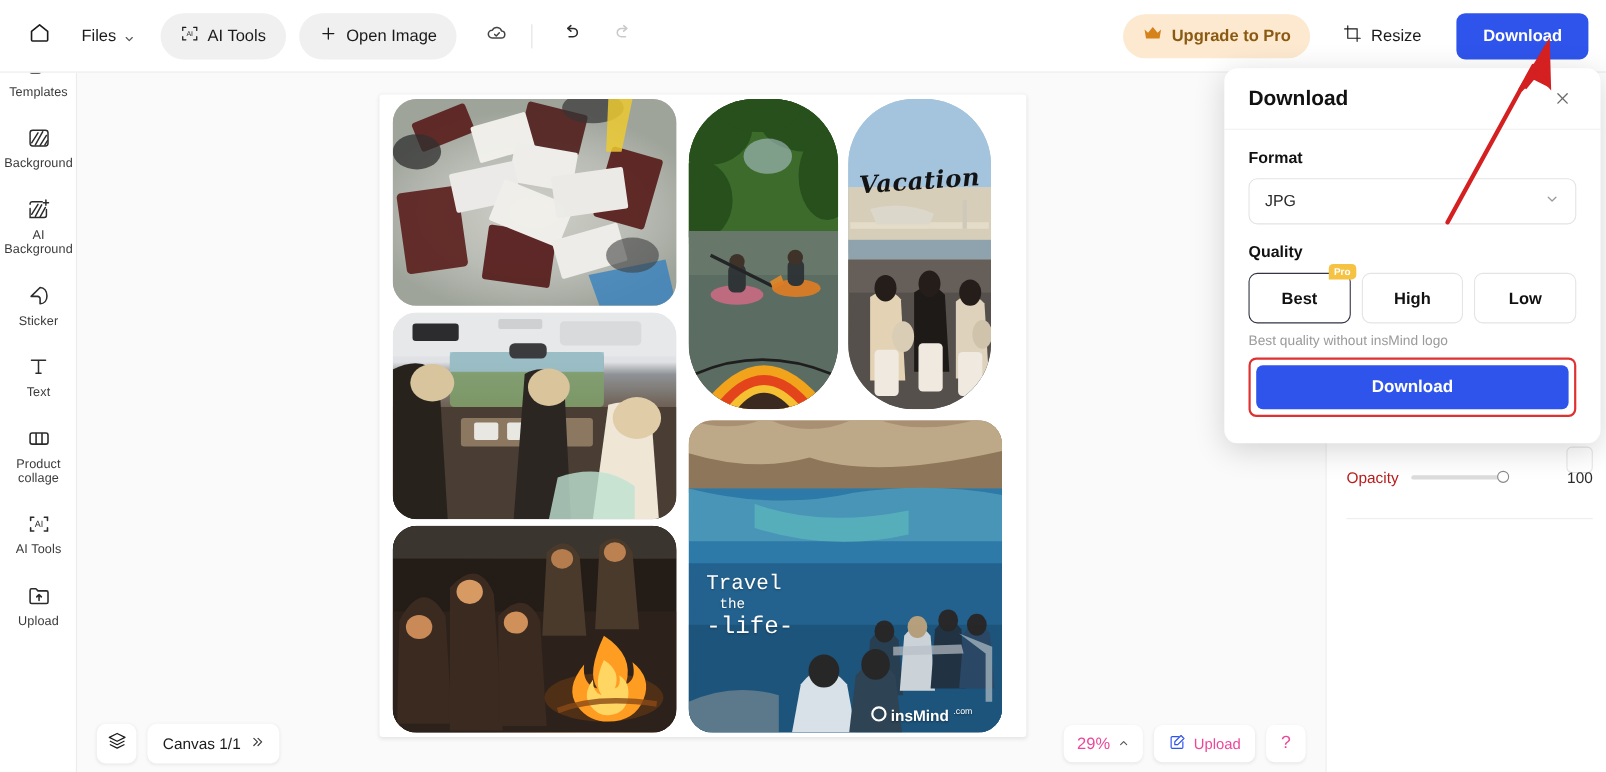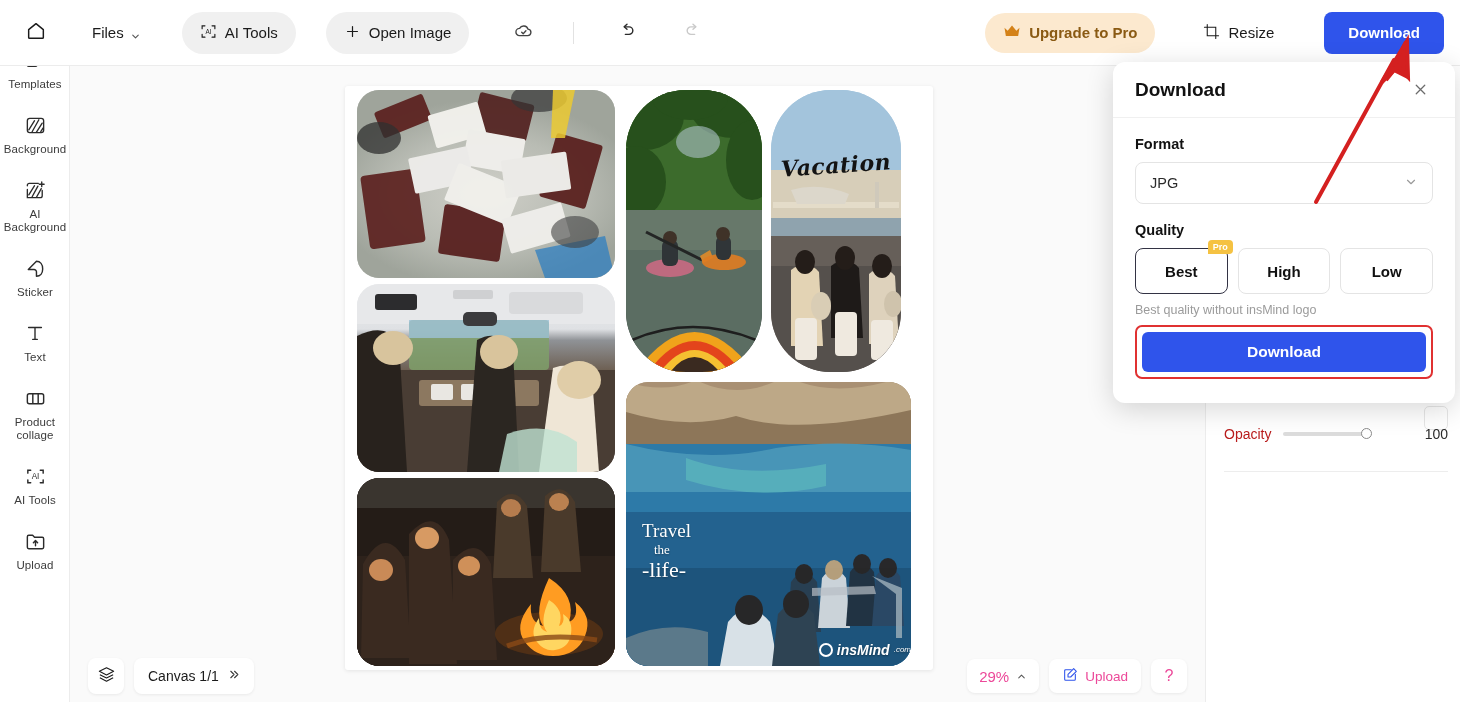--- a/index.html
+++ b/index.html
@@ -8,21 +8,21 @@
     font-family: "Liberation Sans", sans-serif;
     background: #ffffff;
     overflow: hidden;
   }
   #app { position: relative; width: 1460px; height: 702px; background: #fafafa; }
 
   
   .topbar {
     position: absolute; left: 0; top: 0; width: 1460px; height: 66px;
     background: #ffffff; border-bottom: 1px solid #ececec;
-    display: flex; align-items: center; padding: 0 16px; gap: 24px;
+    display: flex; align-items: center; padding: 0 16px; gap: 6px;
     z-index: 30;
   }
   .home-btn {
     width: 40px; height: 40px; border-radius: 8px;
     display: flex; align-items: center; justify-content: center;
     cursor: pointer;
   }
   .files-btn {
     display: flex; align-items: center; gap: 6px;
     padding: 8px 12px; border-radius: 8px; cursor: pointer;
@@ -113,41 +113,40 @@
       linear-gradient(#2a2320 0%, #1d1816 100%); }
   .art-kayak { background:
       linear-gradient(#2d5322 0%, #3f6b2b 22%, #6d8f5b 38%, #7b8f84 48%, #5d6f66 62%, #3e4a44 78%, #2d3531 100%); }
   .art-vacation { background:
       linear-gradient(#9cc2de 0%, #b9cfe0 28%, #ddd6c4 52%, #cdbfa8 68%, #8e8479 82%, #55504c 100%); }
   .art-travel { background:
       linear-gradient(#b6a085 0%, #a08a6e 17%, #4a8fb5 24%, #2f7aa8 42%, #21628f 62%, #1b4f78 82%, #17405f 100%); }
 
   .overlay-txt {
     position: absolute; color: #fff; pointer-events: none;
-    font-family: Liberation Serif, serif;
+    font-family: Liberation Mono, monospace;
   }
   .vacation-word {
     left: 0; right: 0; top: 22%; text-align: center;
     color: #131313; font-size: 22px; font-weight: 700;
     font-style: italic; letter-spacing: .5px;
     transform: rotate(-4deg);
     font-family: "DejaVu Serif", serif;
   }
   .travel-word {
     left: 16px; top: 49%; font-size: 19px; line-height: 19px;
     text-shadow: 0 1px 2px rgba(0,0,0,.3); font-weight: 400;
   }
   .travel-word .l2 { font-size: 13px; display: block; margin-left: 12px; }
   .travel-word .l3 { font-size: 22px; display: block; margin-top: 1px; }
   .wm {
-    position: absolute; right: 0; bottom: 8px;
-    display: flex; align-items: center; gap: 4px;
+    position: absolute; right: 27px; bottom: 8px;
+    display: flex; align-items: flex-start; gap: 4px;
     color: #fff; font-size: 14px; font-weight: 700;
     text-shadow: 0 1px 2px rgba(0,0,0,.4);
-    font-style: italic;
   }
   .wm .dot {
     width: 14px; height: 14px; border-radius: 50%;
     border: 2px solid #fff; margin-bottom: 1px;
   }
   .wm .com { font-size: 8px; font-weight: 400; margin-bottom: 2px; }
 
   
   .bottombar {
     position: absolute; left: 70px; bottom: 0; width: 1135px; height: 52px;

